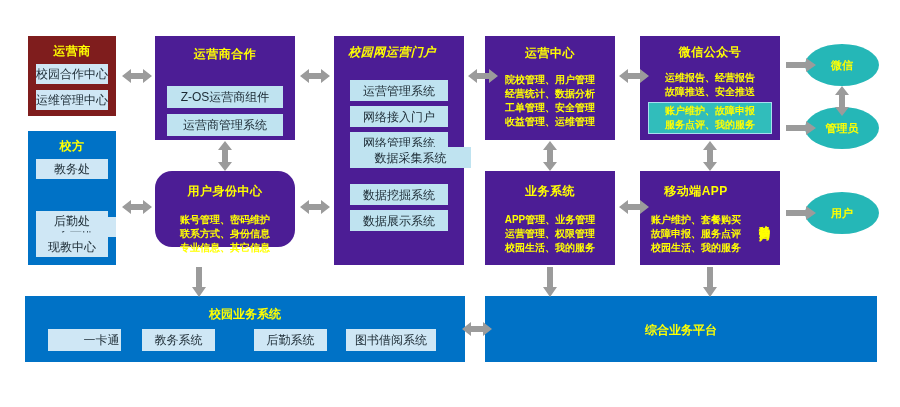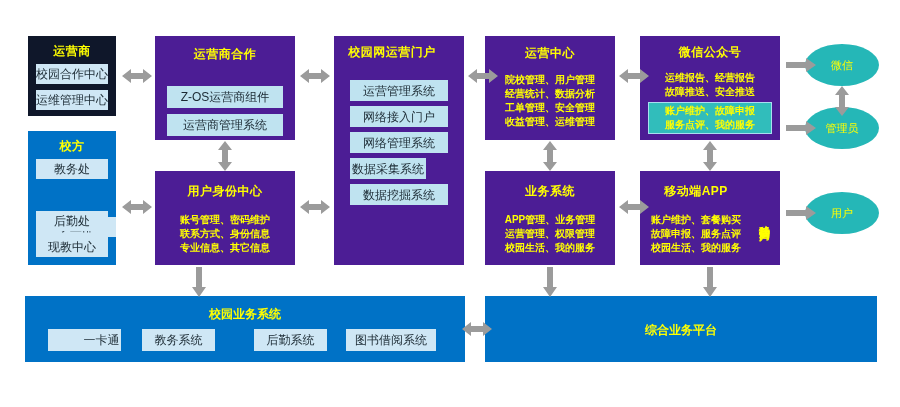--- a/index.html
+++ b/index.html
@@ -11,21 +11,21 @@
   #canvas{position:absolute;left:0;top:0;width:900px;height:407px;}
 
   .abs{position:absolute;box-sizing:border-box;}
 
   
   .panel-title{
     color:#ffff00;font-weight:bold;font-size:12px;text-align:center;
     letter-spacing:.5px;white-space:nowrap;
   }
   .teal{background:#4c1d95;}
-  .cyan{background:#0f172a;}
+  .cyan{background:#7f1d1d;}
   .blue{background:#0072c6;}
 
   .chip{
     background:#cfe7f5;color:#1b2a33;font-size:12px;
     display:flex;align-items:center;justify-content:center;
     text-align:center;white-space:nowrap;line-height:1;
   }
   .chip-lite{background:#bfe3f0;}
 
   .textline{
@@ -36,21 +36,21 @@
     display:flex;flex-direction:column;align-items:center;justify-content:center;
   }
   .boxed{
     border:1px solid #a9dff0;background:#31bdbb;
     display:flex;flex-direction:column;align-items:center;justify-content:center;
   }
 
   .ellipse{
     background:#25b7b7;border-radius:50%;
     display:flex;align-items:center;justify-content:center;
-    color:#ffff00;font-weight:normal;font-size:11px;
+    color:#ffff00;font-weight:bold;font-size:11px;
   }
 
   .vert-label{
     color:#ffff00;font-weight:bold;font-size:11px;line-height:13px;
     writing-mode:vertical-rl;text-orientation:upright;
     display:flex;align-items:center;justify-content:center;
     letter-spacing:1px;
   }
 
   .bottom-title{
@@ -76,36 +76,37 @@
     <div class="chip abs" style="left:8px;top:80px;width:72px;height:20px;">后勤处</div>
     <div class="chip abs" style="left:8px;top:106px;width:72px;height:20px;">现教中心</div>
   </div>
 
   <div class="abs teal" style="left:155px;top:36px;width:140px;height:104px;">
     <div class="panel-title abs" style="left:0;top:10px;width:140px;">运营商合作</div>
     <div class="chip chip-lite abs" style="left:12px;top:50px;width:116px;height:22px;">Z-OS运营商组件</div>
     <div class="chip chip-lite abs" style="left:12px;top:78px;width:116px;height:22px;">运营商管理系统</div>
   </div>
 
-  <div class="abs teal" style="left:155px;top:171px;width:140px;height:94px;">
+  <div class="abs teal" style="left:155px;top:171px;width:140px;height:76px;border-radius:17px;">
     <div class="panel-title abs" style="left:0;top:12px;width:140px;">用户身份中心</div>
     <div class="abs textblock" style="left:0;top:36px;width:140px;height:54px;">
       <div class="textline">账号管理、密码维护</div>
       <div class="textline">联系方式、身份信息</div>
       <div class="textline">专业信息、其它信息</div>
     </div>
   </div>
 
   <div class="abs teal" style="left:334px;top:36px;width:130px;height:229px;">
-    <div class="panel-title abs" style="left:0;top:8px;width:116px;">校园网运营门户</div>
+    <div class="panel-title abs" style="left:0;top:8px;width:116px;font-style:italic;">校园网运营门户</div>
     <div class="chip chip-lite abs" style="left:16px;top:44px;width:98px;height:21px;">运营管理系统</div>
     <div class="chip chip-lite abs" style="left:16px;top:96px;width:98px;height:21px;">网络管理系统</div>
     <div class="chip chip-lite abs" style="left:16px;top:70px;width:98px;height:21px;">网络接入门户</div>
-    <div class="chip chip-lite abs" style="left:16px;top:122px;width:76px;height:21px;">数据采集系统</div>
+    <div class="chip chip-lite abs" style="left:16px;top:111px;width:121px;height:21px;">数据采集系统</div>
     <div class="chip chip-lite abs" style="left:16px;top:148px;width:98px;height:21px;">数据挖掘系统</div>
+    <div class="chip chip-lite abs" style="left:16px;top:174px;width:98px;height:21px;">数据展示系统</div>
   </div>
 
   <div class="abs teal" style="left:485px;top:36px;width:130px;height:104px;">
     <div class="panel-title abs" style="left:0;top:9px;width:130px;">运营中心</div>
     <div class="abs textblock" style="left:0;top:32px;width:130px;height:66px;">
       <div class="textline">院校管理、用户管理</div>
       <div class="textline">经营统计、数据分析</div>
       <div class="textline">工单管理、安全管理</div>
       <div class="textline">收益管理、运维管理</div>
     </div>

